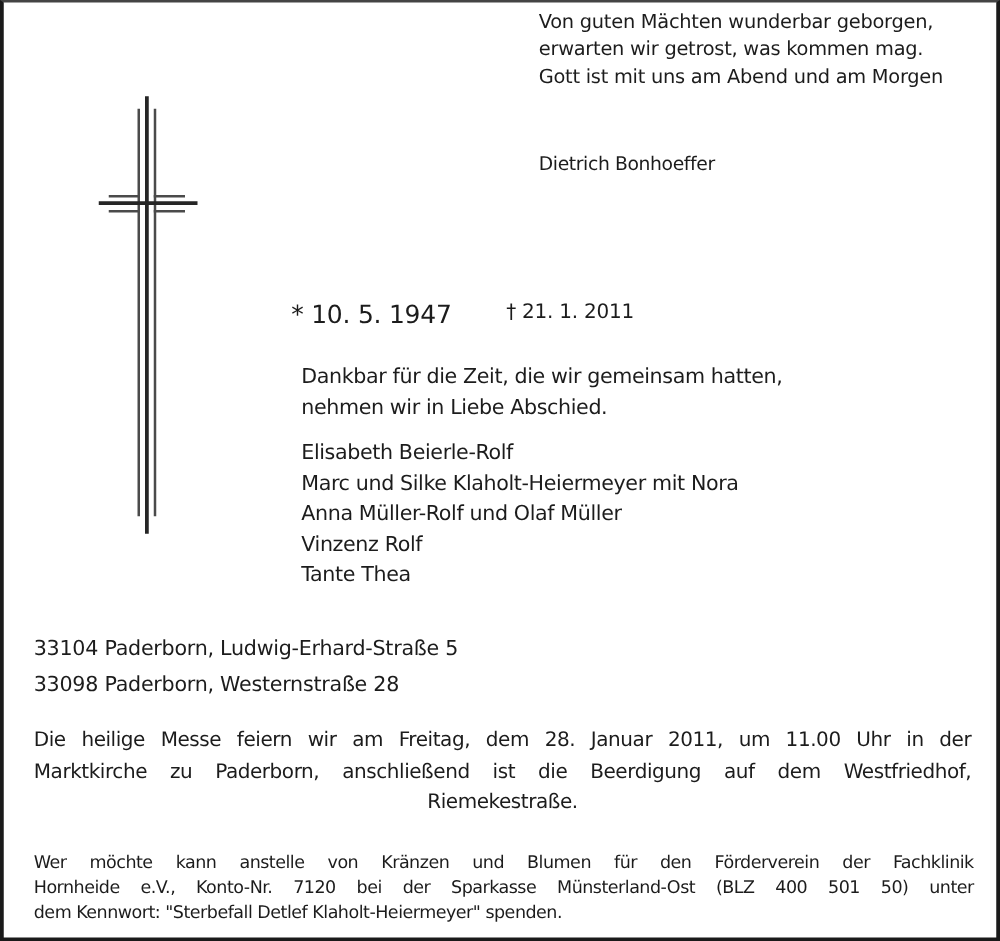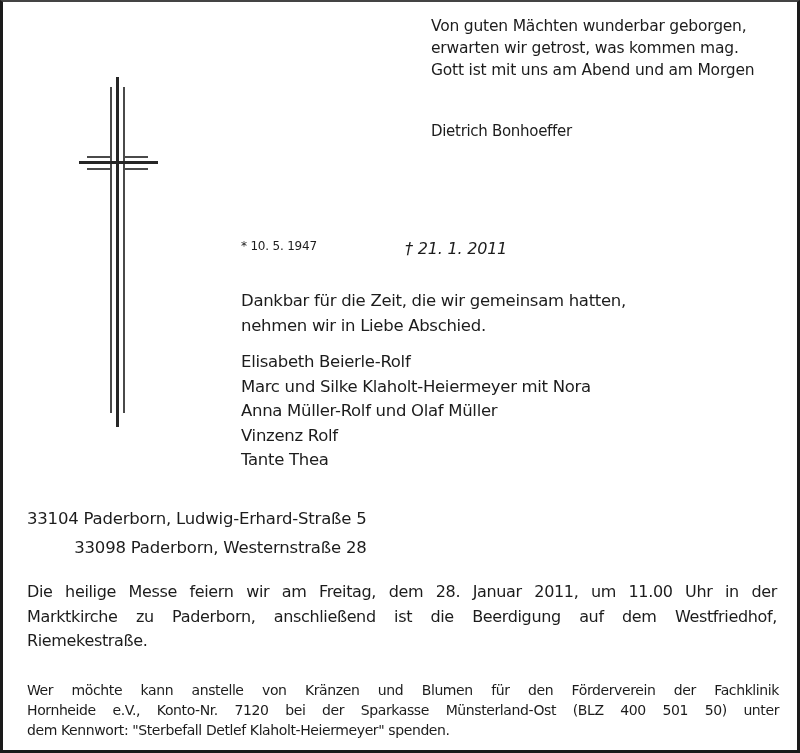--- a/index.html
+++ b/index.html
@@ -7,33 +7,33 @@
     .frame {
       position: absolute; left: 0; top: 0; width: 800px; height: 753px;
       box-sizing: border-box;
       border-left: 3px solid #1a1a1a;
       border-right: 3px solid #1a1a1a;
       border-top: 2px solid #444;
       border-bottom: 3px solid #1a1a1a;
       background: #fff;
     }
     .t { position: absolute; color: #1c1c1c; font-family: "DejaVu Sans", sans-serif; white-space: nowrap; }
-    .poem { left: 428px; top: 13px; font-size: 15.5px; line-height: 22px; letter-spacing: -0.2px; }
+    .poem { left: 428px; top: 4px; font-size: 15.5px; line-height: 22px; letter-spacing: -0.2px; }
     .poem div { height: 22px; }
     .poem-author { left: 428px; top: 120px; font-size: 15px; letter-spacing: -0.3px; }
     .name { left: 236px; top: 183px; font-size: 42px; line-height: 50px; letter-spacing: -0.5px; color: #111; font-weight: 300; }
-    .birth { left: 238px; top: 237px; font-size: 12px; letter-spacing: -0.2px; }
-    .death { left: 402px; top: 237px; font-size: 16px; letter-spacing: -0.2px; font-style: italic; }
+    .birth { left: 230px; top: 237px; font-size: 20px; letter-spacing: -0.2px; }
+    .death { left: 402px; top: 237px; font-size: 16px; letter-spacing: -0.2px; }
     .thanks { left: 238px; top: 287px; font-size: 16.5px; line-height: 24.5px; letter-spacing: -0.3px; }
     .thanks div, .mourners div { height: 24.5px; }
     .mourners { left: 238px; top: 348px; font-size: 16.5px; line-height: 24.5px; letter-spacing: -0.3px; }
     .addr { left: 24px; top: 502px; font-size: 16.5px; line-height: 29px; letter-spacing: -0.2px; }
-    .addr div { height: 29px; text-align: right; }
+    .addr div { height: 29px; }
     .mass { left: 24px; top: 578px; width: 750px; font-size: 16px; line-height: 24.5px; letter-spacing: -0.35px; }
-    .mass div { height: 24.5px; }
+    .mass div { height: 24.5px; text-align: center; }
     .donate { left: 24px; top: 678px; width: 752px; font-size: 14px; line-height: 20px; letter-spacing: -0.4px; }
     .donate div { height: 20px; }
     .just { text-align: justify; text-align-last: justify; white-space: normal; }
     .cross { position: absolute; left: 0; top: 0; }
     .cross div { position: absolute; background: #2a2a2a; }
   </style>
 </head>
 <body>
 
 <div class="frame">

